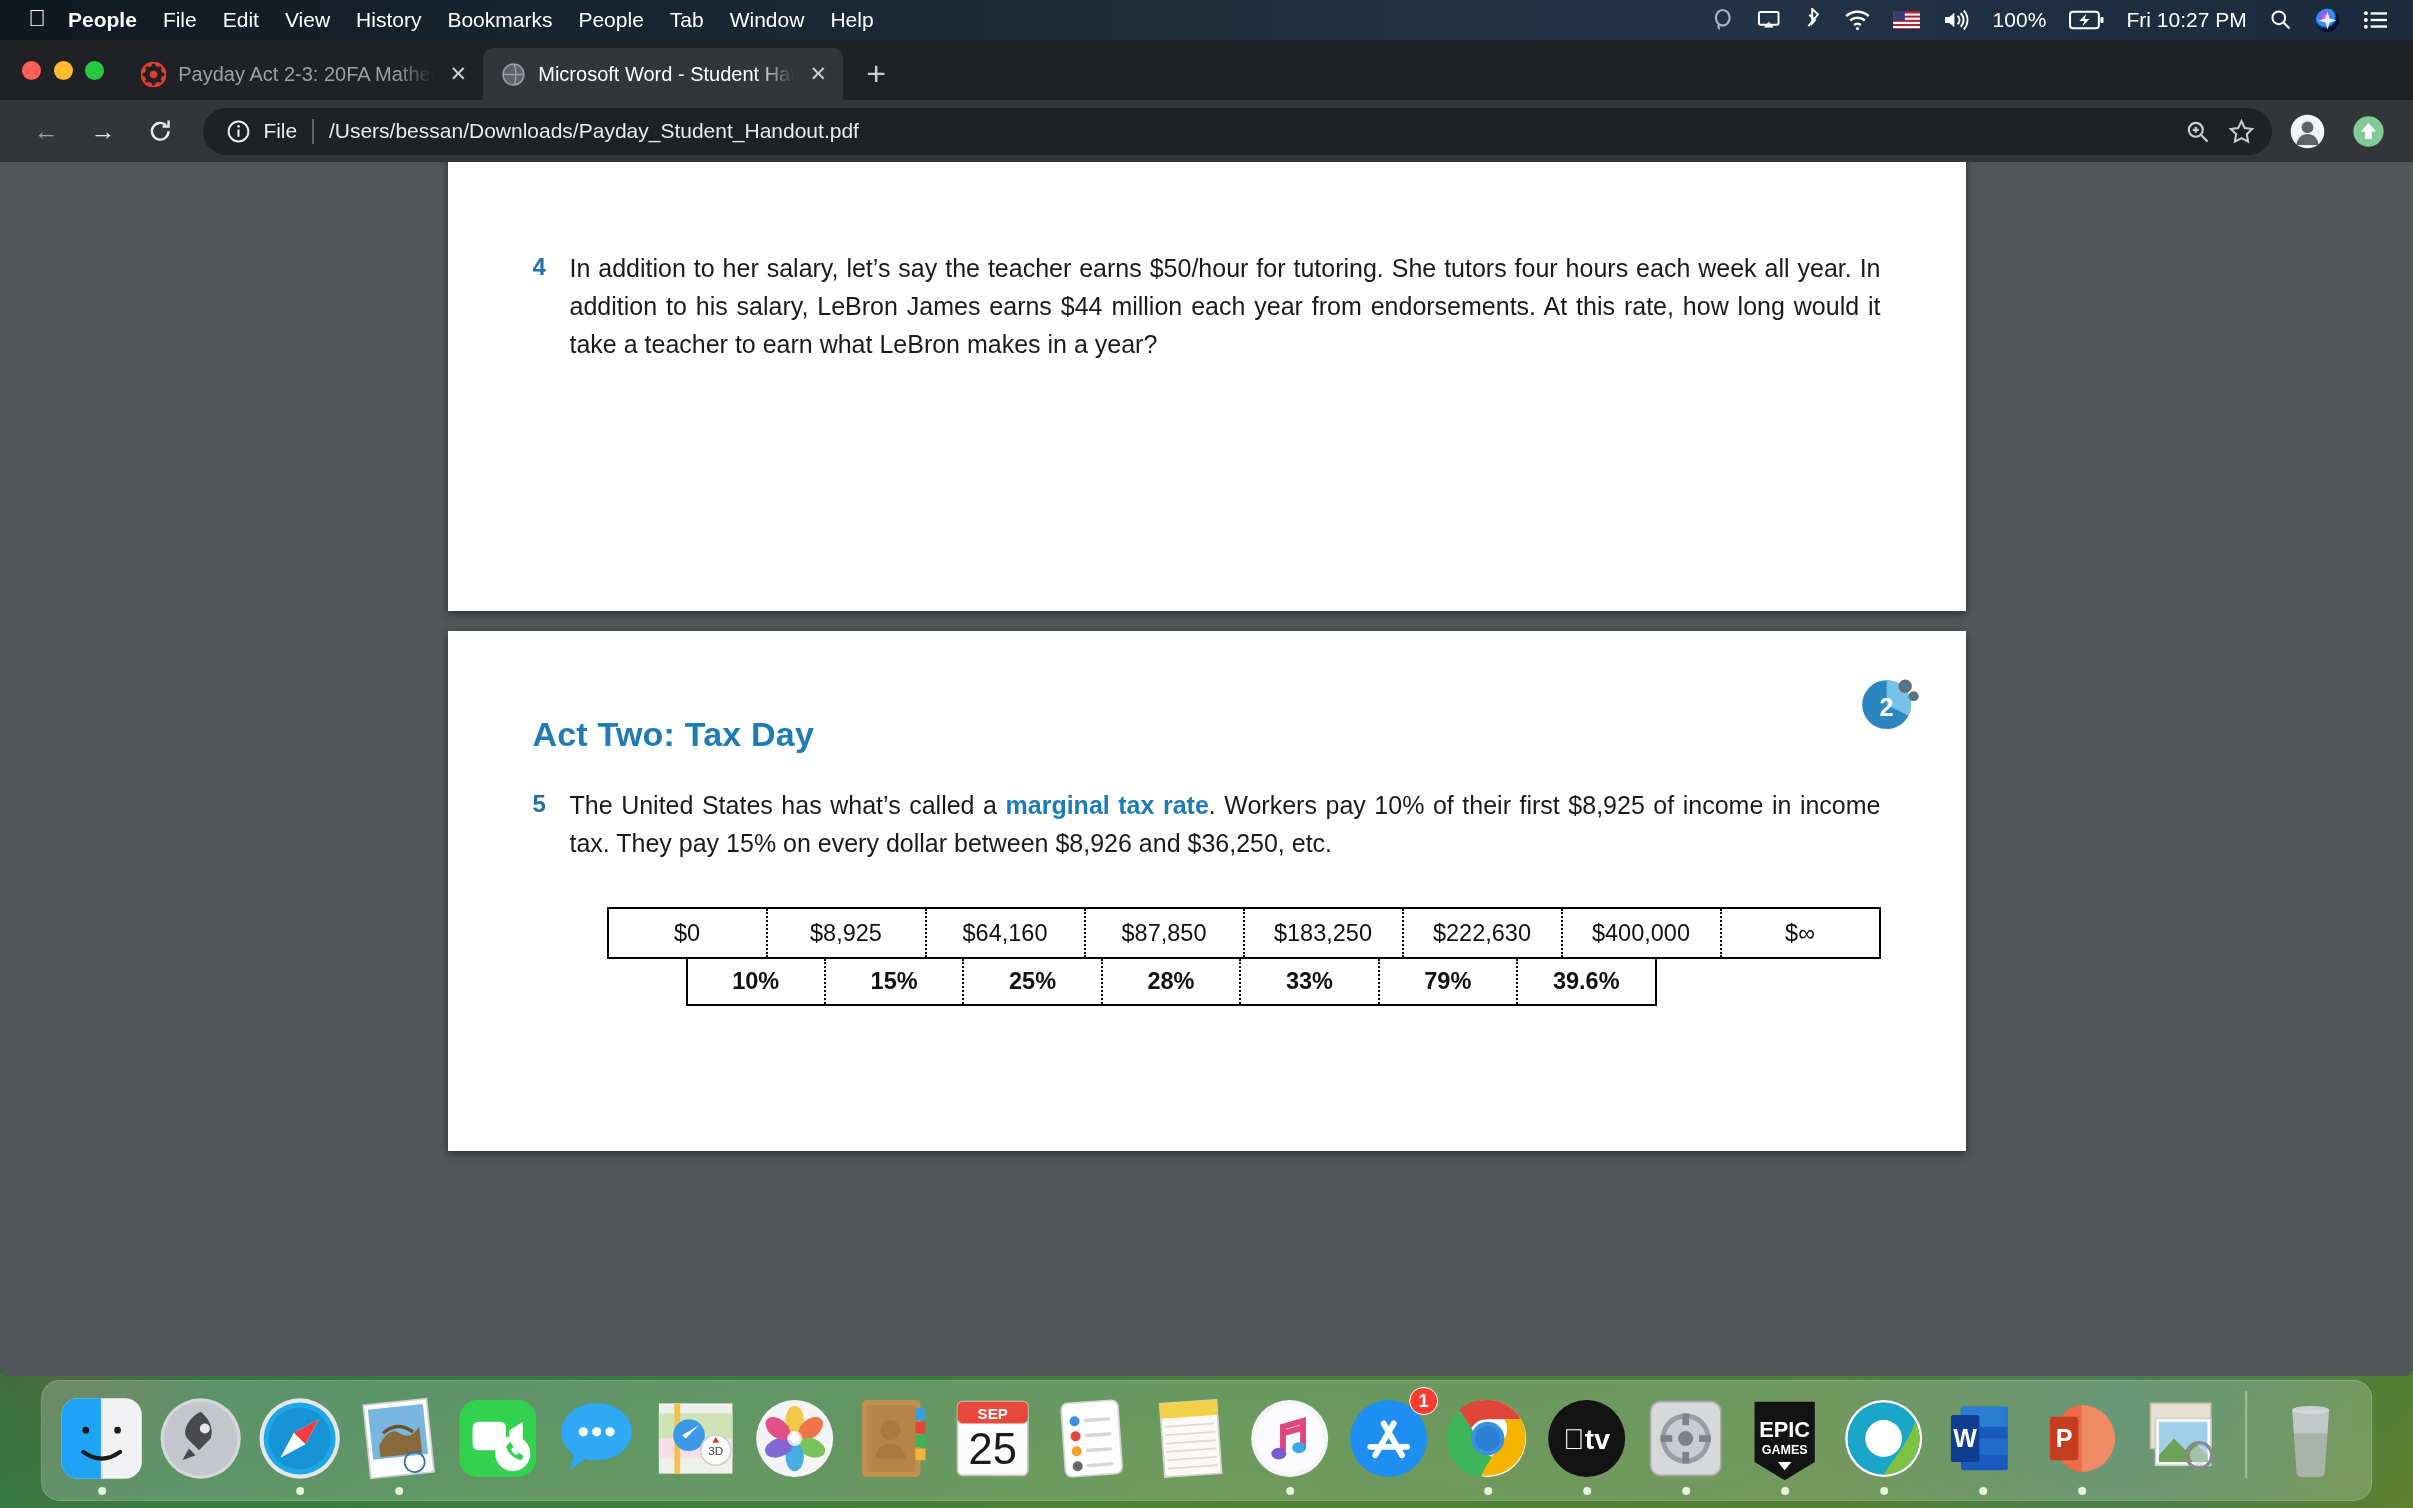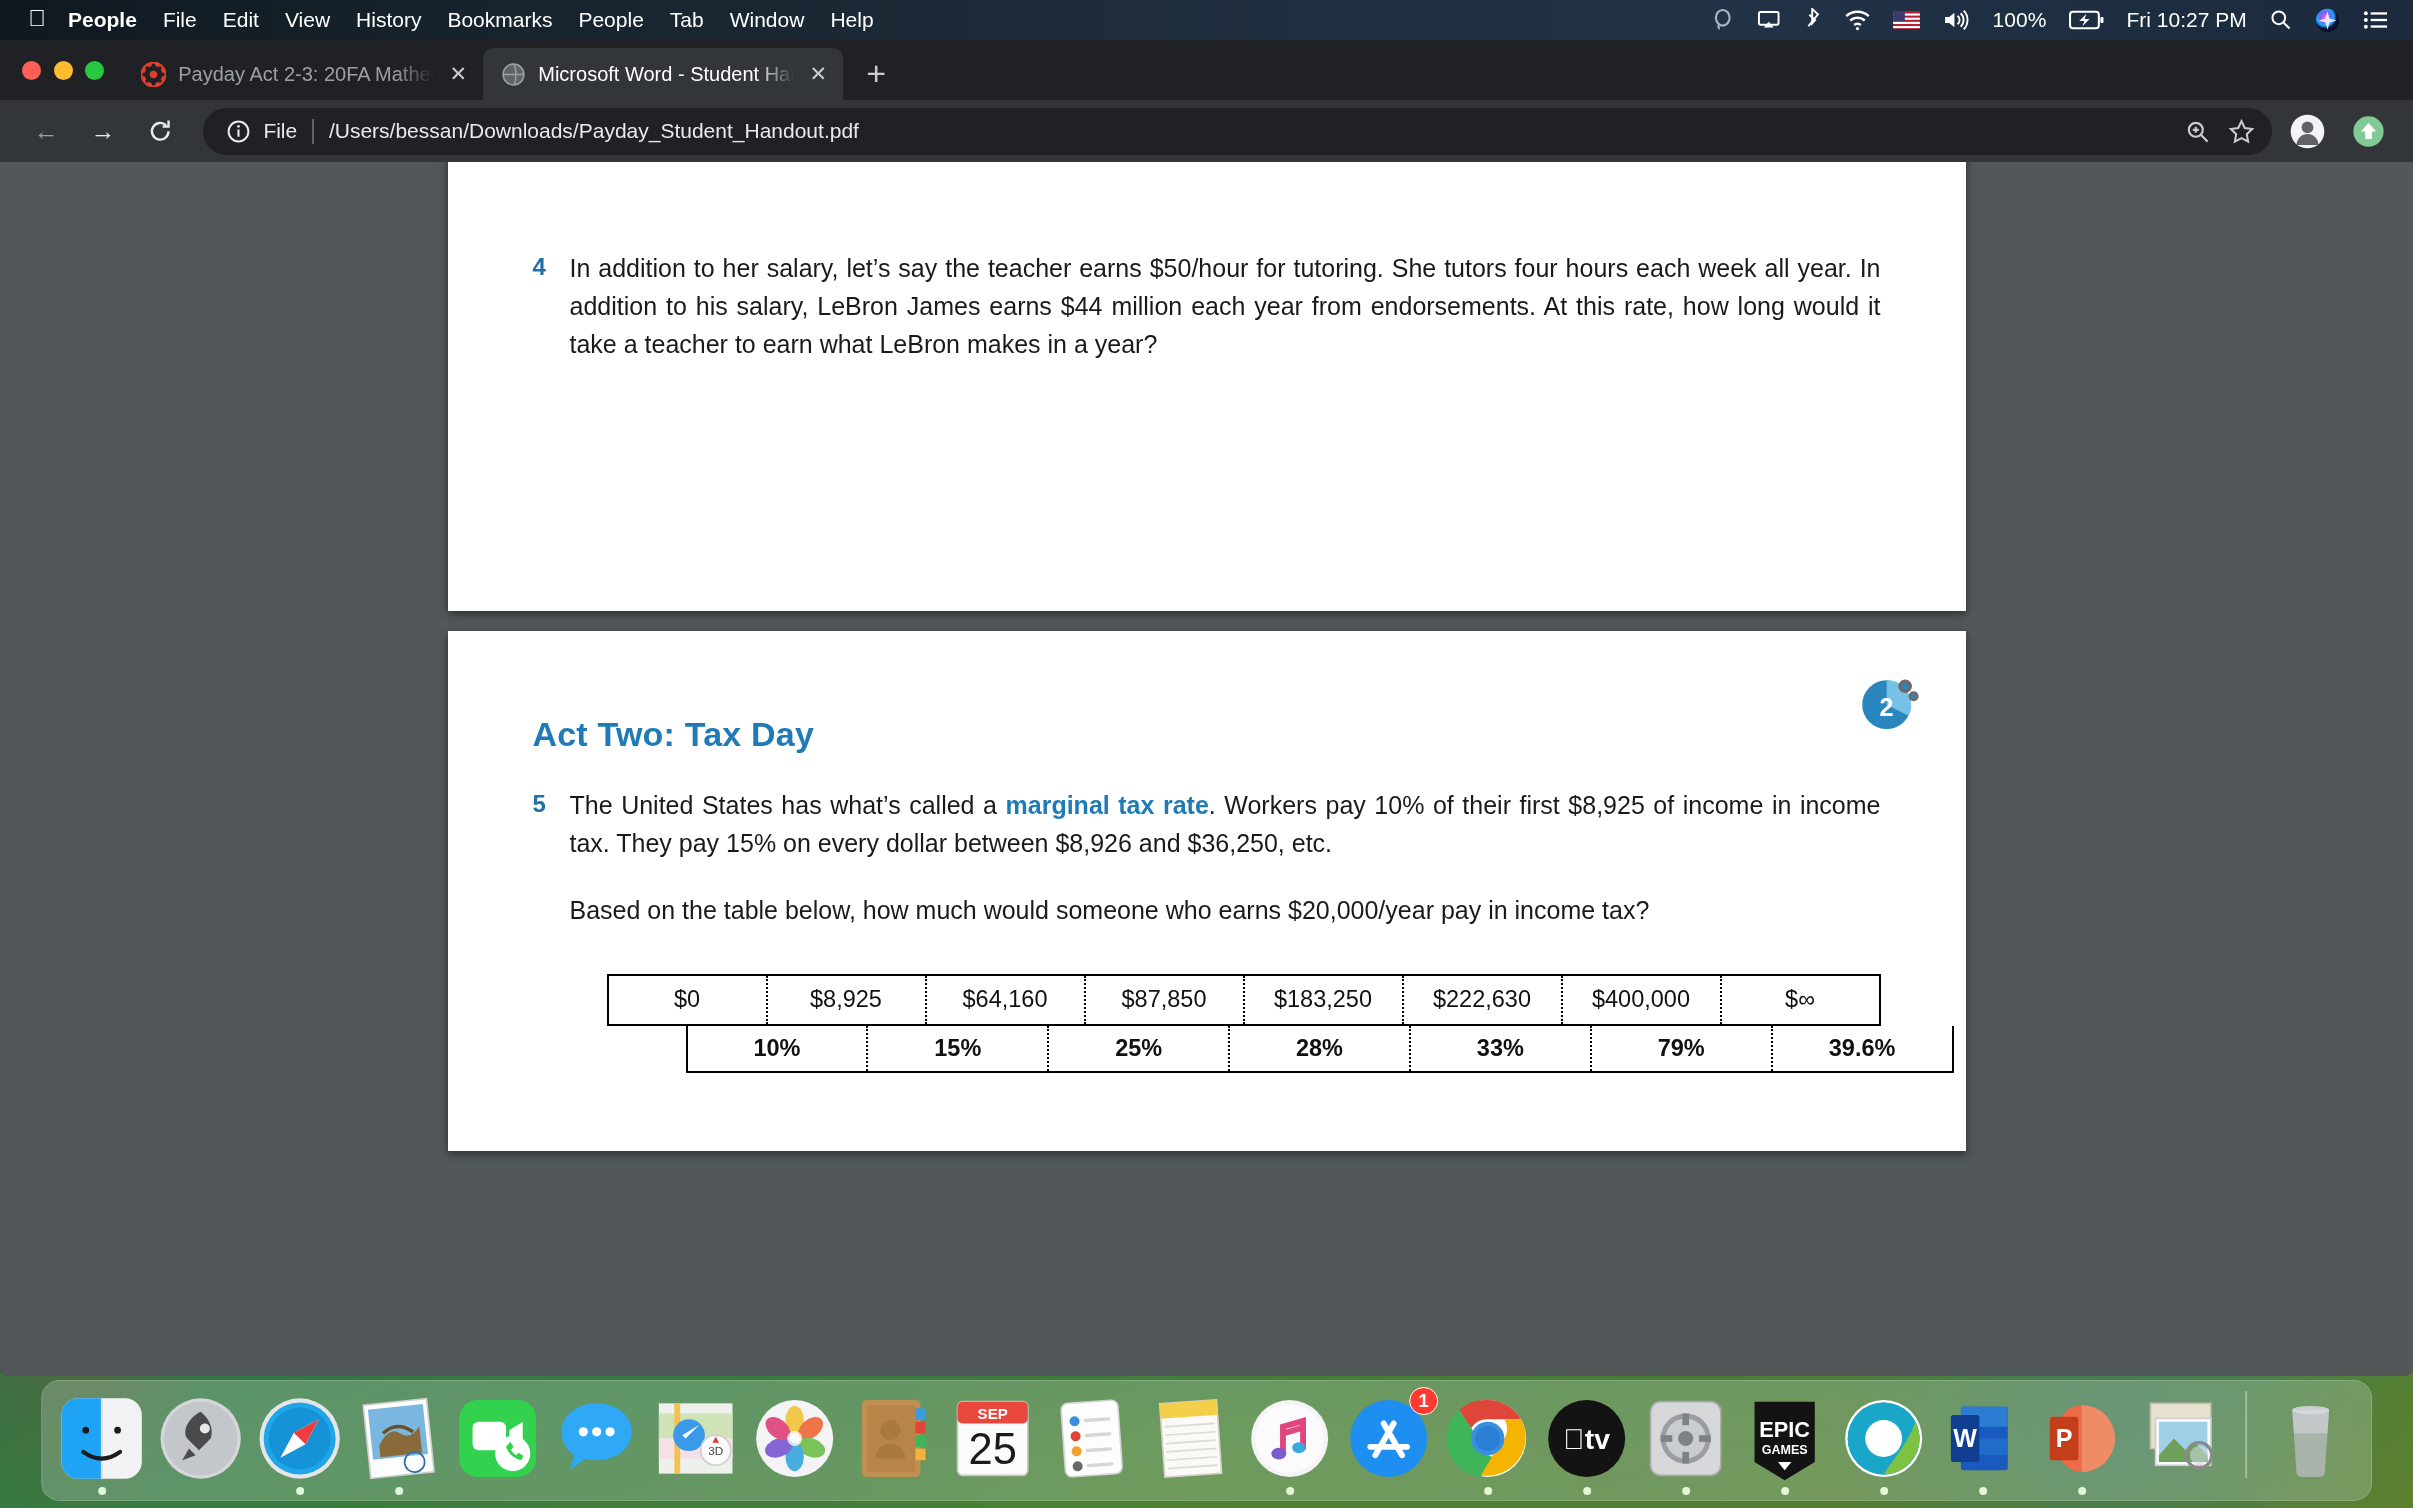--- a/index.html
+++ b/index.html
@@ -121,21 +121,21 @@
   .tax-row-top {
     display: flex; border: 2.5px solid #000; height: 52px; width: 1274px; margin-left: 74px;
   }
   .tax-row-top .cell {
     flex: 1 1 0; display: flex; align-items: center; justify-content: center;
     font-size: 23.5px; color: #111; border-left: 2.5px dotted #000;
   }
   .tax-row-top .cell:first-child { border-left: none; }
   .tax-row-bot {
     display: flex; border: 2.5px solid #000; border-top: none; height: 47px;
-    width: 1268px; margin-left: 153px;
+    width: 971px; margin-left: 153px;
   }
   .tax-row-bot .cell {
     flex: 1 1 0; display: flex; align-items: center; justify-content: center;
     font-size: 23.5px; color: #111; border-left: 2.5px dotted #000; font-weight: 600;
   }
   .tax-row-bot .cell:first-child { border-left: none; }
 
   
   .dock {
     position: absolute; left: 50%; transform: translateX(-50%);
@@ -388,24 +388,20 @@
       <div class="pdf-inner" style="padding-top:84px;">
         <div class="act-title">Act Two: Tax Day</div>
 
         <div class="q-row" style="margin-top:32px;">
           <div class="q-num">5</div>
           <div class="q-body">
             <span>The United States has what’s called a </span><span class="link">marginal tax rate</span><span>.  Workers pay 10% of their first $8,925 of income in income tax.  They pay 15% on every dollar between $8,926 and $36,250, etc.</span>
           </div>
         </div>
 
-        <div class="q-row" style="margin-top:28.5px;">
-          <div class="q-num"></div>
-          <div class="q-body" style="text-align:left;">Based on the table below, how much would someone who earns $20,000/year pay in income tax?</div>
-        </div>
 
         <div class="tax-table">
           <div class="tax-row-top">
             <div class="cell">$0</div>
             <div class="cell">$8,925</div>
             <div class="cell">$64,160</div>
             <div class="cell">$87,850</div>
             <div class="cell">$183,250</div>
             <div class="cell">$222,630</div>
             <div class="cell">$400,000</div>

